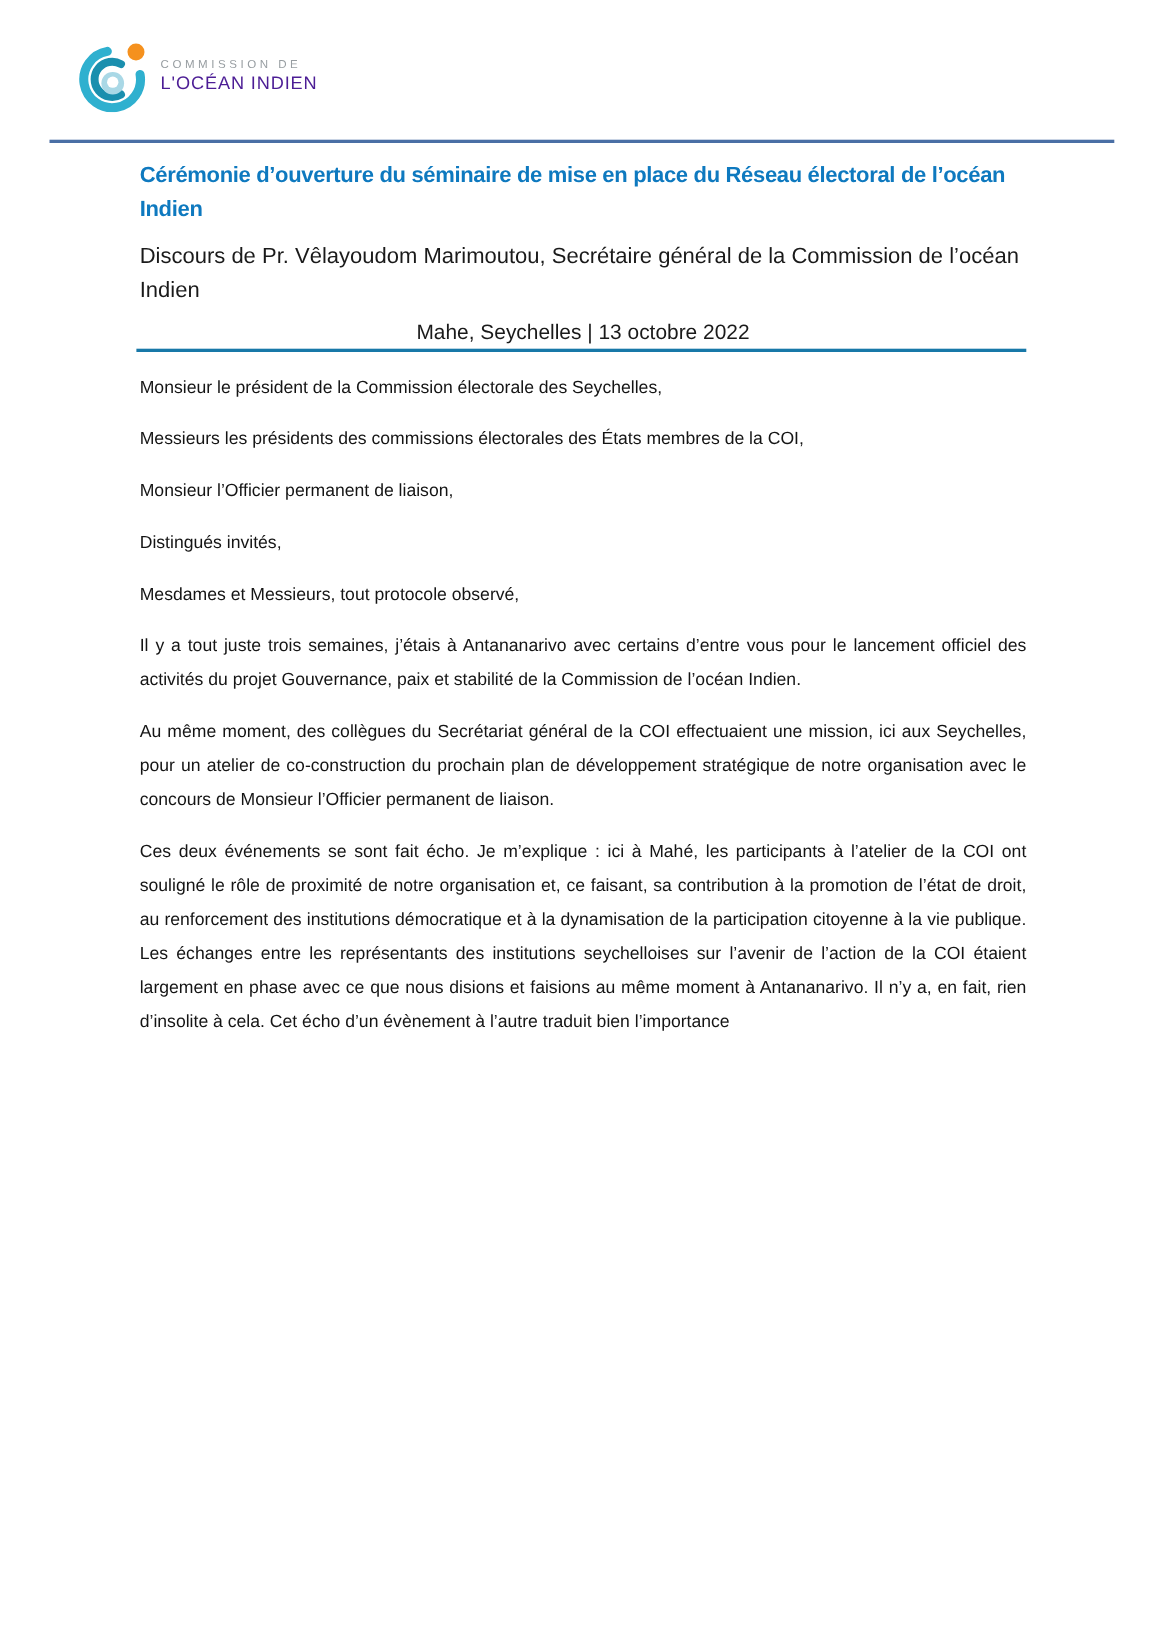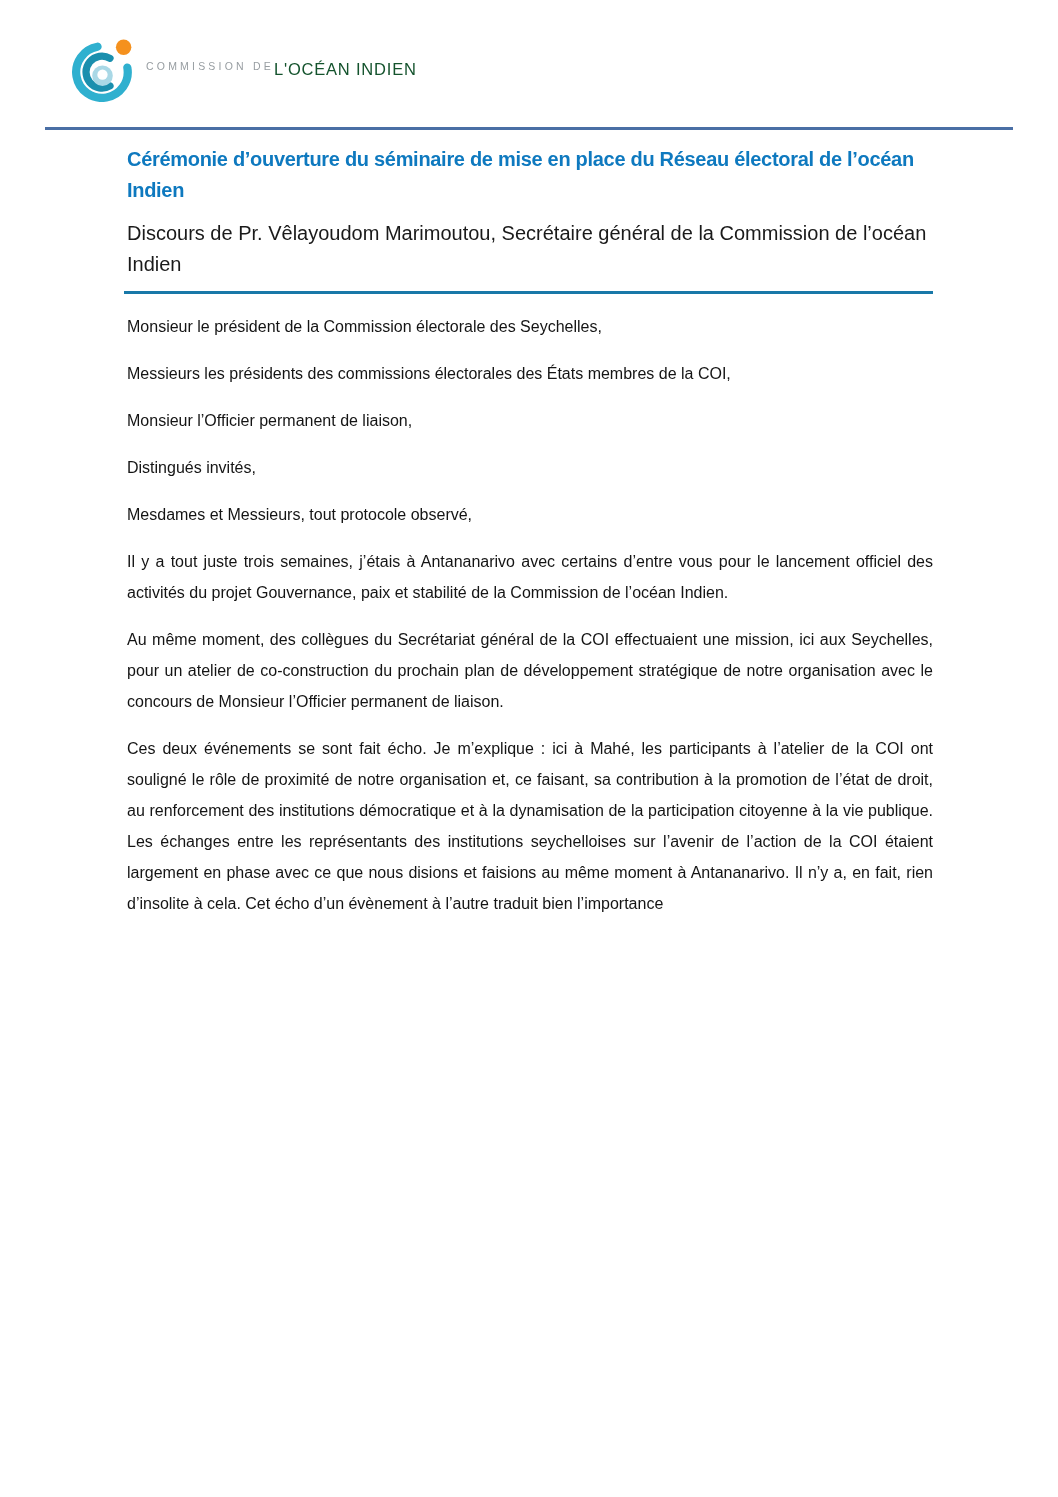--- a/index.html
+++ b/index.html
@@ -17,32 +17,32 @@
   }
   .logo-row {
     position: absolute;
     left: 70px;
     top: 36px;
     display: flex;
     align-items: center;
     gap: 10px;
   }
   .logo-icon { width: 66px; height: 66px; display: block; }
-  .logo-text { display: flex; flex-direction: row; justify-content: center; }
+  .logo-text { display: flex; flex-direction: column; justify-content: center; }
   .logo-line1 {
     font-size: 10.5px;
     letter-spacing: 3.2px;
     color: #979da1;
     line-height: 14px;
     white-space: nowrap;
   }
   .logo-line2 {
     font-size: 16.5px;
     letter-spacing: 0.8px;
-    color: #14532d;
+    color: #4c1d95;
     line-height: 20px;
     white-space: nowrap;
   }
   .rule-top {
     position: absolute;
     left: 45px;
     top: 127px;
     width: 968px;
     height: 3px;
   }
@@ -109,20 +109,21 @@
     <span class="logo-line1">COMMISSION DE</span>
     <span class="logo-line2">L'OCÉAN INDIEN</span>
   </div>
 </div>
 
 <div class="rule-top" style="background: rgb(74, 111, 165);"></div>
 
 <div class="content">
   <h1 class="doc-title" style="color: rgb(14, 121, 191);">Cérémonie d’ouverture du séminaire de mise en place du Réseau électoral de l’océan Indien</h1>
   <h2 class="doc-subtitle" style="font-weight:normal;">Discours de Pr. Vêlayoudom Marimoutou, Secrétaire général de la Commission de l’océan Indien</h2>
+  <div class="doc-dateline">Mahe, Seychelles | 13 octobre 2022</div>
   <div class="rule-date" style="background: rgb(24, 120, 168);"></div>
   <div class="doc-body">
       <p>Monsieur le président de la Commission électorale des Seychelles,</p>
       <p>Messieurs les présidents des commissions électorales des États membres de la COI,</p>
       <p>Monsieur l’Officier permanent de liaison,</p>
       <p>Distingués invités,</p>
       <p>Mesdames et Messieurs, tout protocole observé,</p>
       <p>Il y a tout juste trois semaines, j’étais à Antananarivo avec certains d’entre vous pour le lancement officiel des activités du projet Gouvernance, paix et stabilité de la Commission de l’océan Indien.</p>
       <p>Au même moment, des collègues du Secrétariat général de la COI effectuaient une mission, ici aux Seychelles, pour un atelier de co-construction du prochain plan de développement stratégique de notre organisation avec le concours de Monsieur l’Officier permanent de liaison.</p>
       <p>Ces deux événements se sont fait écho. Je m’explique : ici à Mahé, les participants à l’atelier de la COI ont souligné le rôle de proximité de notre organisation et, ce faisant, sa contribution à la promotion de l’état de droit, au renforcement des institutions démocratique et à la dynamisation de la participation citoyenne à la vie publique. Les échanges entre les représentants des institutions seychelloises sur l’avenir de l’action de la COI étaient largement en phase avec ce que nous disions et faisions au même moment à Antananarivo. Il n’y a, en fait, rien d’insolite à cela. Cet écho d’un évènement à l’autre traduit bien l’importance</p>

